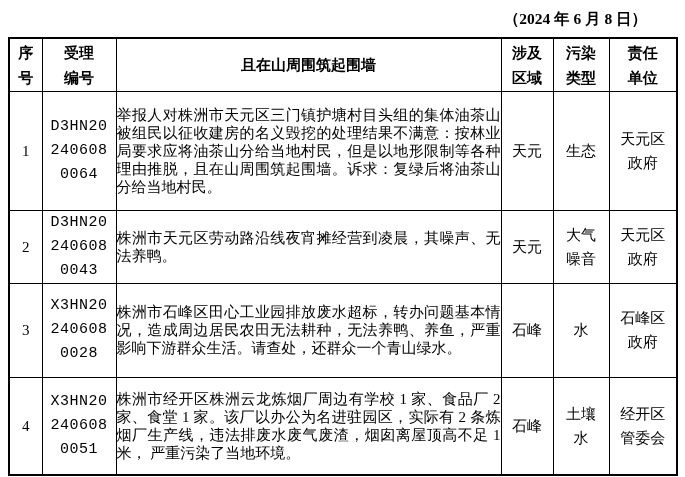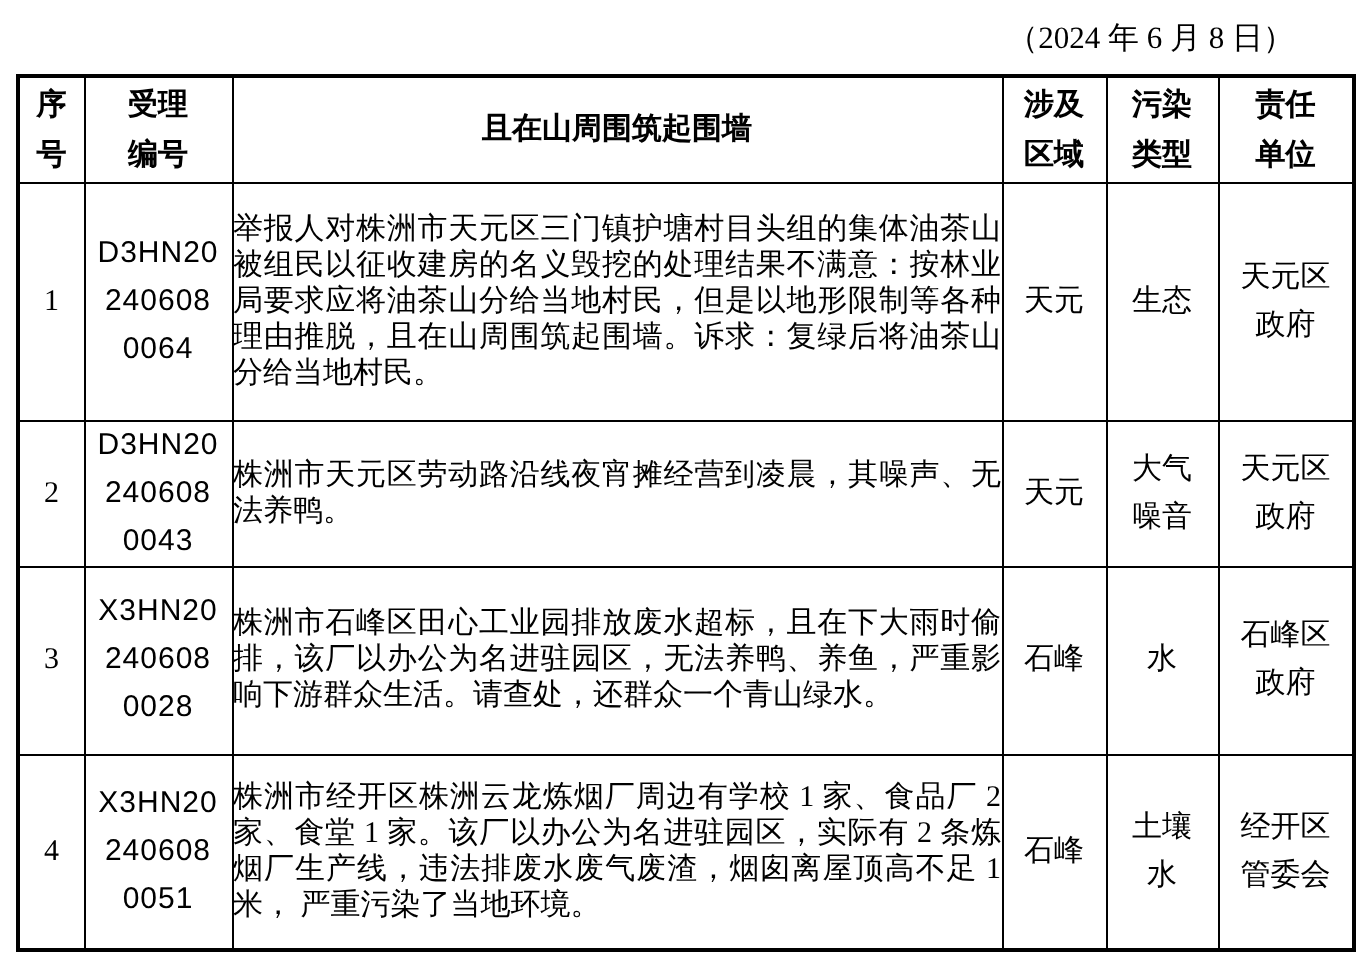--- a/index.html
+++ b/index.html
@@ -17,21 +17,21 @@
   .page {
     width: 685px;
     height: 477px;
     background: #ffffff;
     box-sizing: border-box;
   }
   .date-line {
     text-align: right;
     padding: 9px 38px 0 0;
     font-size: 15.5px;
-    font-weight: 400;
+    font-weight: 700;
     white-space: pre;
   }
   table.issues {
     border-collapse: collapse;
     table-layout: fixed;
     margin: 7px 0 0 8px;
     border: 2px solid #000;
   }
   table.issues th,
   table.issues td {
@@ -51,21 +51,21 @@
   }
   table.issues td {
     font-size: 15px;
   }
   .c-no, .c-id, .c-center {
     text-align: center;
     white-space: pre-line;
     line-height: 24px;
   }
   .c-id {
-    font-family: Liberation Sans, sans-serif;
+    font-family: Liberation Mono, monospace;
     letter-spacing: 0.5px;
   }
   .c-desc {
     text-align: justify;
     padding: 3px 7px 3px 8px;
     line-height: 18px;
   }
   tr.header-row { height: 53px; }
   tr.row-1 { height: 119px; }
   tr.row-2 { height: 70px; }
@@ -124,21 +124,21 @@
         <td class="c-center">大气
 噪音</td>
         <td class="c-center">天元区
 政府</td>
       </tr>
       <tr class="row-3">
         <td class="c-no">3</td>
         <td class="c-id">X3HN20
 240608
 0028</td>
-        <td class="c-desc">株洲市石峰区田心工业园排放废水超标，且在下大雨时偷排，该厂以办公为名进驻园区，无法养鸭、养鱼，严重影响下游群众生活。请查处，还群众一个青山绿水。</td>
+        <td class="c-desc">株洲市石峰区田心工业园排放废水超标，转办问题基本情况，造成周边居民农田无法耕种，无法养鸭、养鱼，严重影响下游群众生活。请查处，还群众一个青山绿水。</td>
         <td class="c-center">石峰</td>
         <td class="c-center">水</td>
         <td class="c-center">石峰区
 政府</td>
       </tr>
       <tr class="row-4">
         <td class="c-no">4</td>
         <td class="c-id">X3HN20
 240608
 0051</td>

